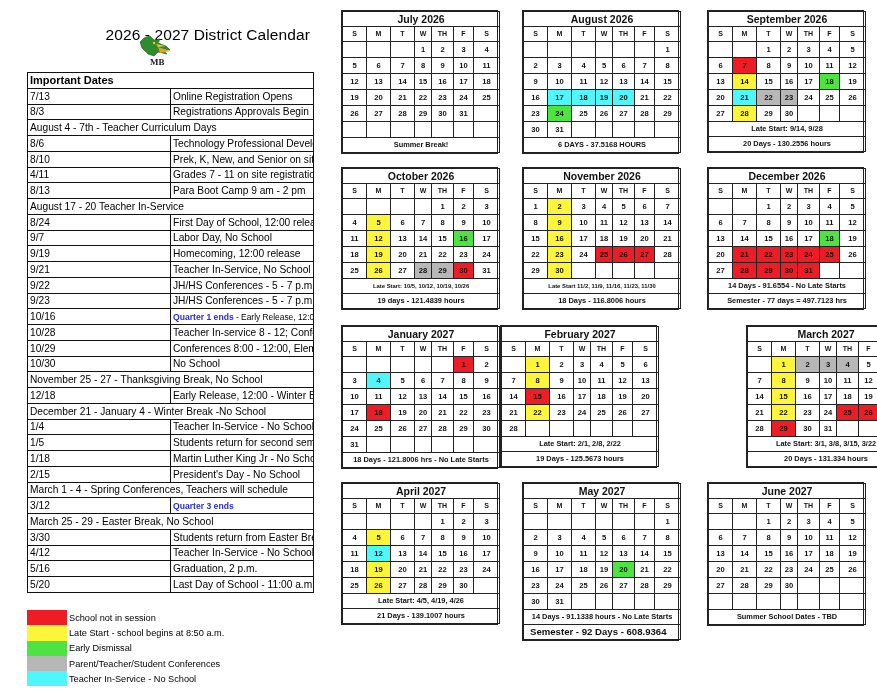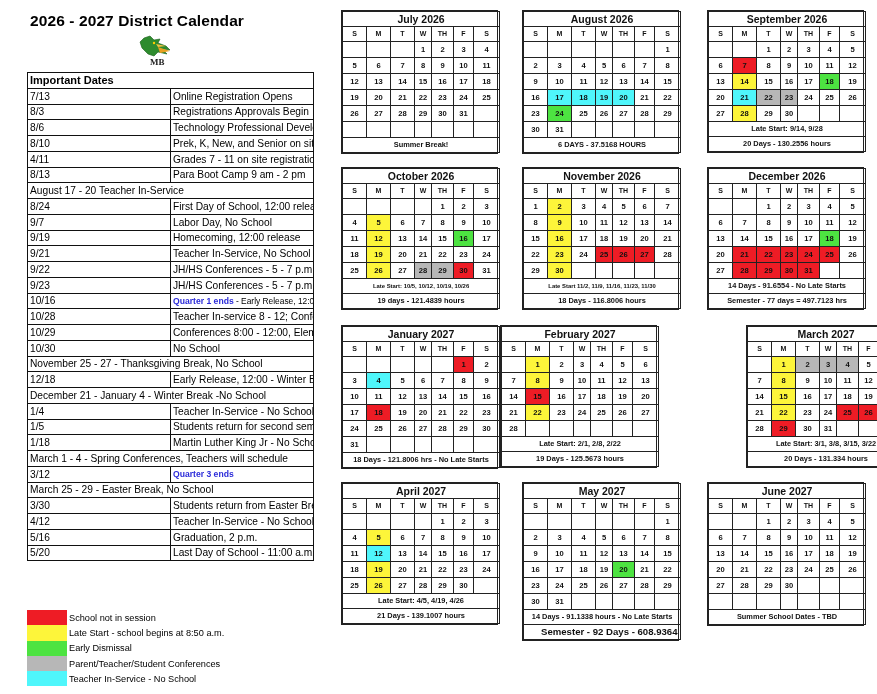--- a/index.html
+++ b/index.html
@@ -1,21 +1,21 @@
 <!DOCTYPE html>
 <html><head>
 <meta charset="utf-8">
 <style>
   * { box-sizing: border-box; margin: 0; padding: 0; }
   html, body { width: 877px; height: 694px; background: #ffffff; overflow: hidden; }
   body { position: relative; font-family: "Liberation Sans", sans-serif; color: #000; }
 
   .page-title {
-    position: absolute; left: 30px; top: 12px; width: 280px;
-    text-align: left; font-weight: bold; font-size: 15.5px; letter-spacing: 0.1px;
+    position: absolute; left: 30px; top: 26px; width: 280px;
+    text-align: right; font-weight: normal; font-size: 15.5px; letter-spacing: 0.1px;
   }
   .logo { position: absolute; left: 136px; top: 34px; width: 36px; height: 34px; text-align: right; }
 
   table.dates {
     position: absolute; left: 27px; top: 72px; width: 287px;
     border-collapse: collapse; table-layout: fixed;
   }
   table.dates td {
     border: 1.5px solid #111; height: 15.75px; font-size: 10.2px;
     text-align: left; padding: 0 2px; white-space: nowrap; overflow: hidden; line-height: 13px;
@@ -35,21 +35,21 @@
   }
   .cal table { width: 100%; border-collapse: collapse; table-layout: fixed; }
   .cal td {
     border: 1px solid #222; text-align: center; font-weight: bold;
     font-size: 7.6px; height: 16px; padding: 0; line-height: 12px; color: #111;
   }
   .cal .title-cell { font-size: 10.5px; height: 15px; border-bottom: 1.5px solid #222; }
   .cal .dow td { height: 15px; font-size: 7px; }
   .cal .foot td { font-size: 7.4px; height: 15px; border-top: 1.5px solid #222; }
   .cal .foot td.small { font-size: 5.9px; }
-  .cal .foot td.big { font-size: 9.6px; text-align: left; padding-left: 17px; }
+  .cal .foot td.big { font-size: 9.6px; text-align: left; padding-left: 6px; }
 
   .c-red { background: #ee1c25; }
   .c-yellow { background: #fdf53a; }
   .c-green { background: #4de341; }
   .c-gray { background: #b7b7b7; }
   .c-cyan { background: #4ff6fb; }
 </style>
 </head>
 <body>
 
@@ -72,20 +72,23 @@
       </tr>
       <tr>
         <td class="d">7/13</td>
         <td><span>Online Registration Opens</span></td>
       </tr>
       <tr>
         <td class="d">8/3</td>
         <td><span>Registrations Approvals Begin</span></td>
       </tr>
       <tr>
+        <td colspan="2">August 4 - 7th - Teacher Curriculum Days</td>
+      </tr>
+      <tr>
         <td class="d">8/6</td>
         <td><span>Technology Professional Development</span></td>
       </tr>
       <tr>
         <td class="d">8/10</td>
         <td><span>Prek, K, New, and Senior on site registration 10 - 6</span></td>
       </tr>
       <tr>
         <td class="d">4/11</td>
         <td><span>Grades 7 - 11 on site registration 9 am -  6 pm</span></td>
@@ -151,20 +154,24 @@
         <td class="d">1/4</td>
         <td><span>Teacher In-Service - No School</span></td>
       </tr>
       <tr>
         <td class="d">1/5</td>
         <td><span>Students return for second semester</span></td>
       </tr>
       <tr>
         <td class="d">1/18</td>
         <td><span>Martin Luther King Jr - No School</span></td>
+      </tr>
+      <tr>
+        <td class="d">2/15</td>
+        <td><span>President's Day - No School</span></td>
       </tr>
       <tr>
         <td colspan="2">March 1 - 4 - Spring Conferences, Teachers will schedule</td>
       </tr>
       <tr>
         <td class="d">3/12</td>
         <td><span class="q-label">Quarter 3 ends</span><span class="small-desc"></span></td>
       </tr>
       <tr>
         <td colspan="2">March 25 - 29 - Easter Break, No School</td>

